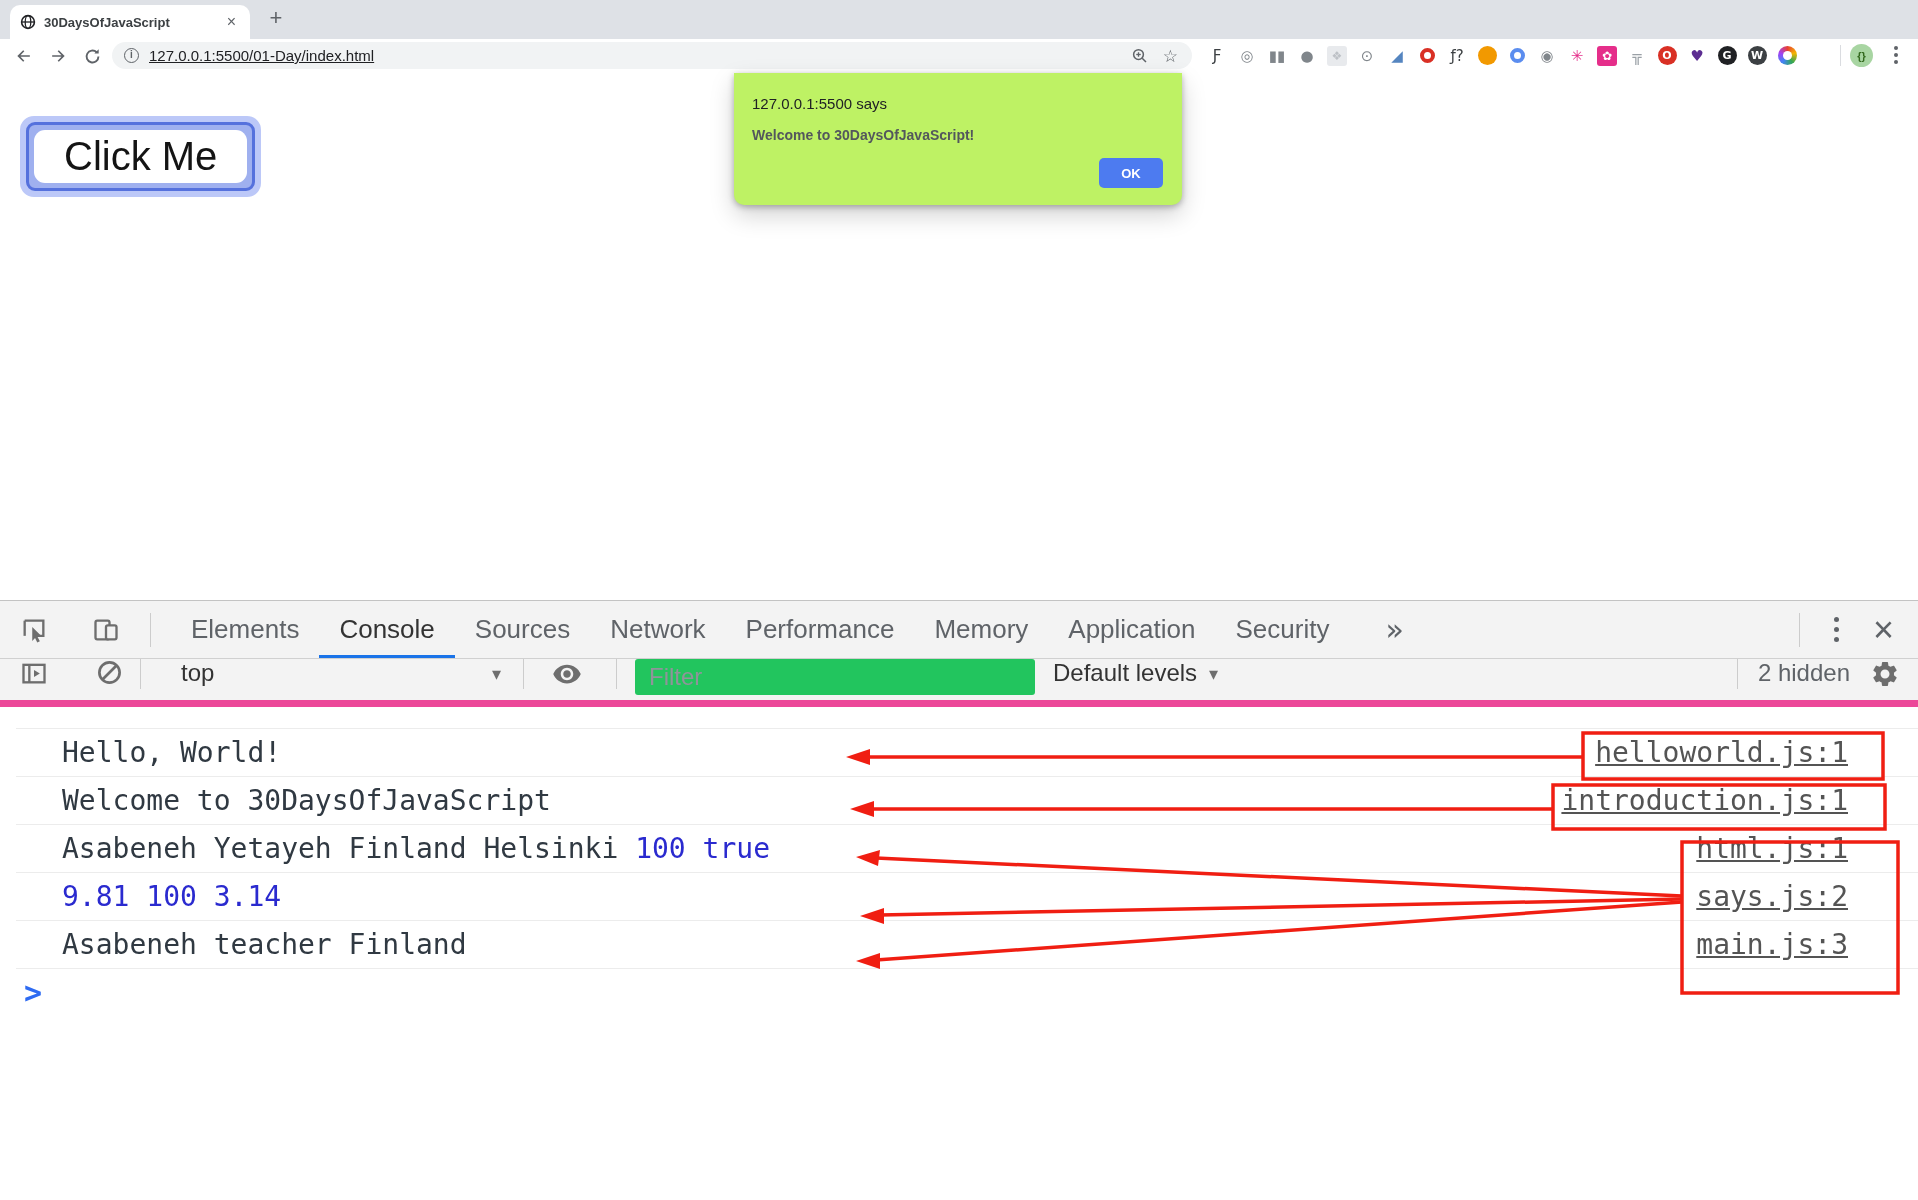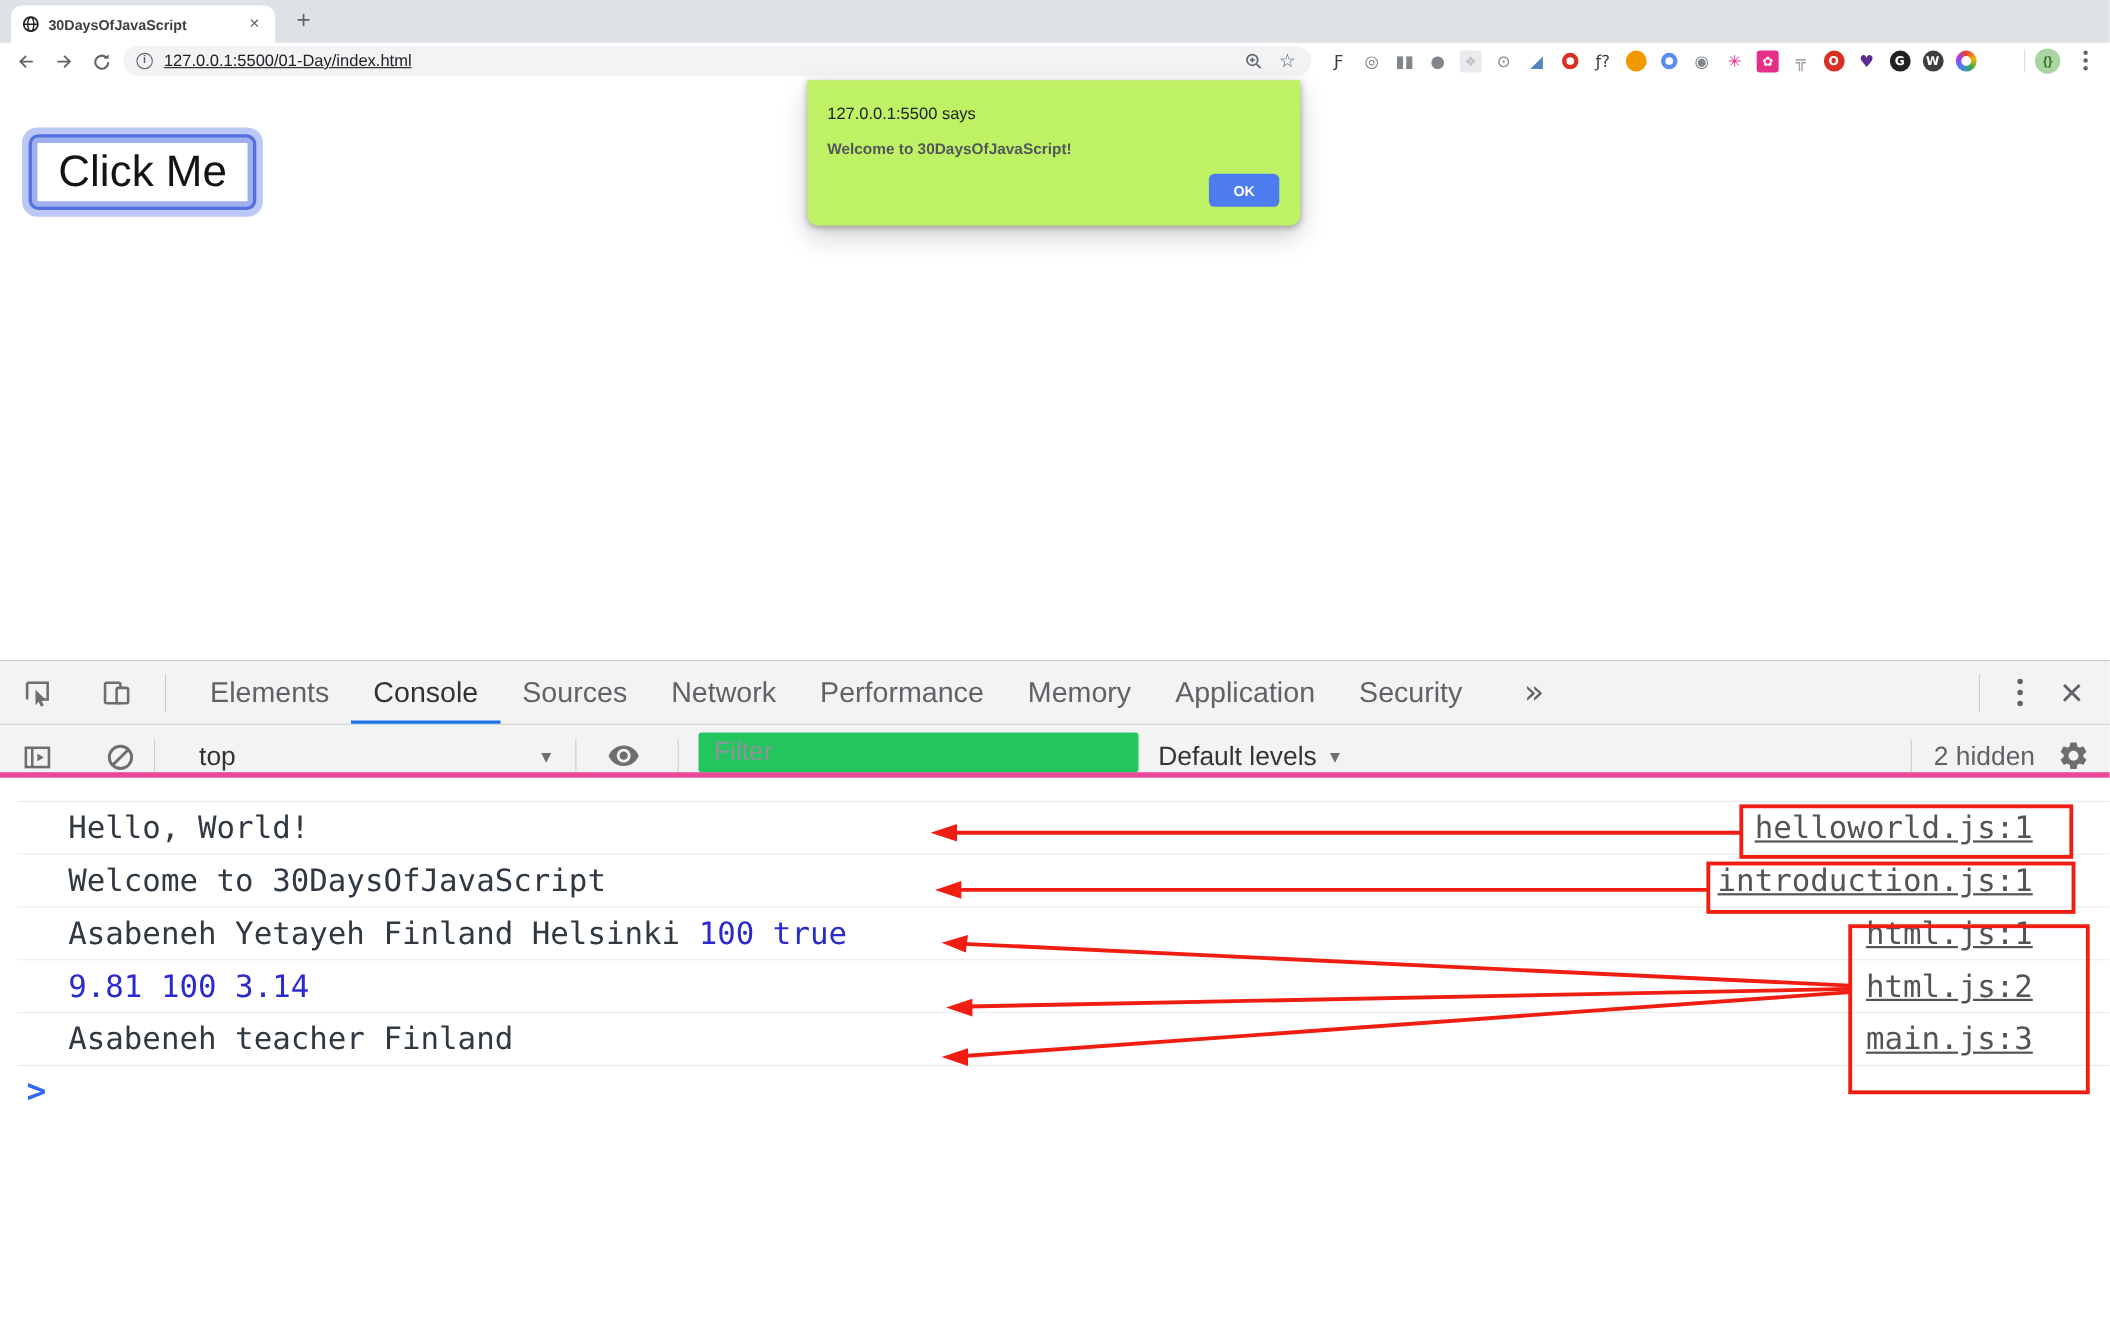--- a/index.html
+++ b/index.html
@@ -39,21 +39,21 @@
   .tb-div { position:absolute; left:1840px; top:6px; width:1px; height:21px; background:#dadce0; }
   .avatar { position:absolute; left:1850px; top:5px; width:23px; height:23px; border-radius:50%;
     background:#a8d5a2; color:#33691e; font-size:11px; font-weight:bold; display:flex; align-items:center; justify-content:center; }
   .menu-dots { position:absolute; left:1894px; top:7px; display:flex; flex-direction:column; gap:3px; align-items:center; }
   .menu-dots i { width:4px; height:4px; border-radius:50%; background:#5f6368; }
 
   
   #page { position:absolute; top:72px; left:0; right:0; height:528px; background:#fff; }
   .clickme-outer { position:absolute; left:20px; top:44px; background:#bcc8f8; border-radius:14px; padding:6px; }
   .clickme-mid { border:3px solid #5571dd; border-radius:9px; background:#9fb0ef; padding:5px; }
-  .clickme-btn { background:#fff; border:none; border-radius:1px; padding:4px 19px; font-size:40px; color:#141414;
+  .clickme-btn { background:#fff; border:none; border-radius:11px; padding:4px 30px; font-size:40px; color:#141414;
     font-family:"Liberation Sans", sans-serif; }
 
   
   #dialog { position:absolute; left:734px; top:73px; width:448px; height:132px; background:#bef264; z-index:100;
     border-radius:0 0 10px 10px; box-shadow:0 2px 6px rgba(0,0,0,.28), 0 10px 24px rgba(0,0,0,.18); padding:22px 18px; }
   .dialog-title { font-size:15px; color:#202124; }
   .dialog-msg { font-size:14px; color:#53575c; margin-top:15px;font-weight:bold; }
   .dialog-ok { position:absolute; right:19px; bottom:17px; width:64px; height:30px; border:none; border-radius:5px;
     background:var(--ok-color,#4d7bf0); color:#fff; font-size:13px; font-weight:bold; }
 
@@ -63,21 +63,21 @@
   .dt-icon { display:flex; align-items:center; justify-content:center; }
   .dt-vdiv { width:1px; height:34px; background:#ccc; }
   .dt-tab { padding:0 20px; font-size:26px; color:#5f6368; height:57px; line-height:57px; white-space:nowrap; }
   .dt-tab.active { color:#333; box-shadow:inset 0 -3px 0 var(--accent,#1a73e8); }
   .dt-more { font-size:30px; color:#5f6368; margin-left:36px; font-family:"DejaVu Sans", sans-serif; }
   .dt-right { margin-left:auto; display:flex; align-items:center; gap:26px; padding-right:24px; }
   .dots-v { display:flex; flex-direction:column; gap:5px; align-items:center; padding:0 8px; }
   .dots-v i { width:5px; height:5px; border-radius:50%; background:#5f6368; }
   .dt-close { font-size:36px; color:#5f6368; line-height:30px; }
 
-  .dt-toolbar { height:48px; background:#f3f3f3; border-bottom:5px solid #ec4899; display:flex; align-items:flex-end; }
+  .dt-toolbar { height:48px; background:#f3f3f3; border-bottom:7px solid #ec4899; display:flex; align-items:flex-start; }
   .ctx-select { margin-left:40px; width:320px; display:flex; align-items:center; justify-content:space-between;
     font-size:24px; color:#333; }
   .caret { font-size:18px; color:#6e6e6e; font-family:"DejaVu Sans", sans-serif; }
   .filter-input { margin-left:18px; width:400px; height:36px; border:none; background:#22c55e; border-radius:3px;
     font-size:24px; padding:0 14px; color:#333; outline:none; }
   .filter-input::placeholder { color:#8f949a; }
   .levels { margin-left:18px; display:flex; align-items:center; gap:12px; font-size:24px; color:#333; }
   .hidden-badge { font-size:24px; color:#5f6368; margin:0 20px; }
 
   .console-area { position:relative; }
@@ -282,21 +282,21 @@
         <path fill="#6e6e6e" d="M19.14 12.94c.04-.3.06-.61.06-.94 0-.32-.02-.64-.07-.94l2.03-1.58c.18-.14.23-.41.12-.61l-1.92-3.32c-.12-.22-.37-.29-.59-.22l-2.39.96c-.5-.38-1.03-.7-1.62-.94l-.36-2.54c-.04-.24-.24-.41-.48-.41h-3.84c-.24 0-.43.17-.47.41l-.36 2.54c-.59.24-1.13.57-1.62.94l-2.39-.96c-.22-.08-.47 0-.59.22L2.74 8.87c-.12.21-.08.47.12.61l2.03 1.58c-.05.3-.09.63-.09.94s.02.64.07.94l-2.03 1.58c-.18.14-.23.41-.12.61l1.92 3.32c.12.22.37.29.59.22l2.39-.96c.5.38 1.03.7 1.62.94l.36 2.54c.05.24.24.41.48.41h3.84c.24 0 .44-.17.47-.41l.36-2.54c.59-.24 1.13-.56 1.62-.94l2.39.96c.22.08.47 0 .59-.22l1.92-3.32c.12-.22.07-.47-.12-.61l-2.01-1.58zM12 15.6c-1.98 0-3.6-1.62-3.6-3.6s1.62-3.6 3.6-3.6 3.6 1.62 3.6 3.6-1.62 3.6-3.6 3.6z"></path>
       </svg>
     </span>
   </div>
 
   <div class="console-area">
     <div class="console-rows" id="console-rows">
         <div class="console-row"><span class="seg text">Hello, World!</span><span class="src-link">helloworld.js:1</span></div>
         <div class="console-row"><span class="seg text">Welcome to 30DaysOfJavaScript</span><span class="src-link">introduction.js:1</span></div>
         <div class="console-row"><span class="seg text">Asabeneh Yetayeh Finland Helsinki </span><span class="seg value">100 true</span><span class="src-link">html.js:1</span></div>
-        <div class="console-row"><span class="seg value">9.81 100 3.14</span><span class="src-link">html.js:2</span></div>
+        <div class="console-row"><span class="seg value">9.81 100 3.14</span><span class="src-link">says.js:2</span></div>
         <div class="console-row"><span class="seg text">Asabeneh teacher Finland</span><span class="src-link">main.js:3</span></div>
       </div>
     <div class="prompt-row">
       <span class="prompt-chevron">&gt;</span>
     </div>
   </div>
 </div>
 
 <svg id="anno" viewBox="0 0 1918 1200">
   <g fill="none" stroke-width="3.5" class="anno-stroke" stroke="#f01e12">

